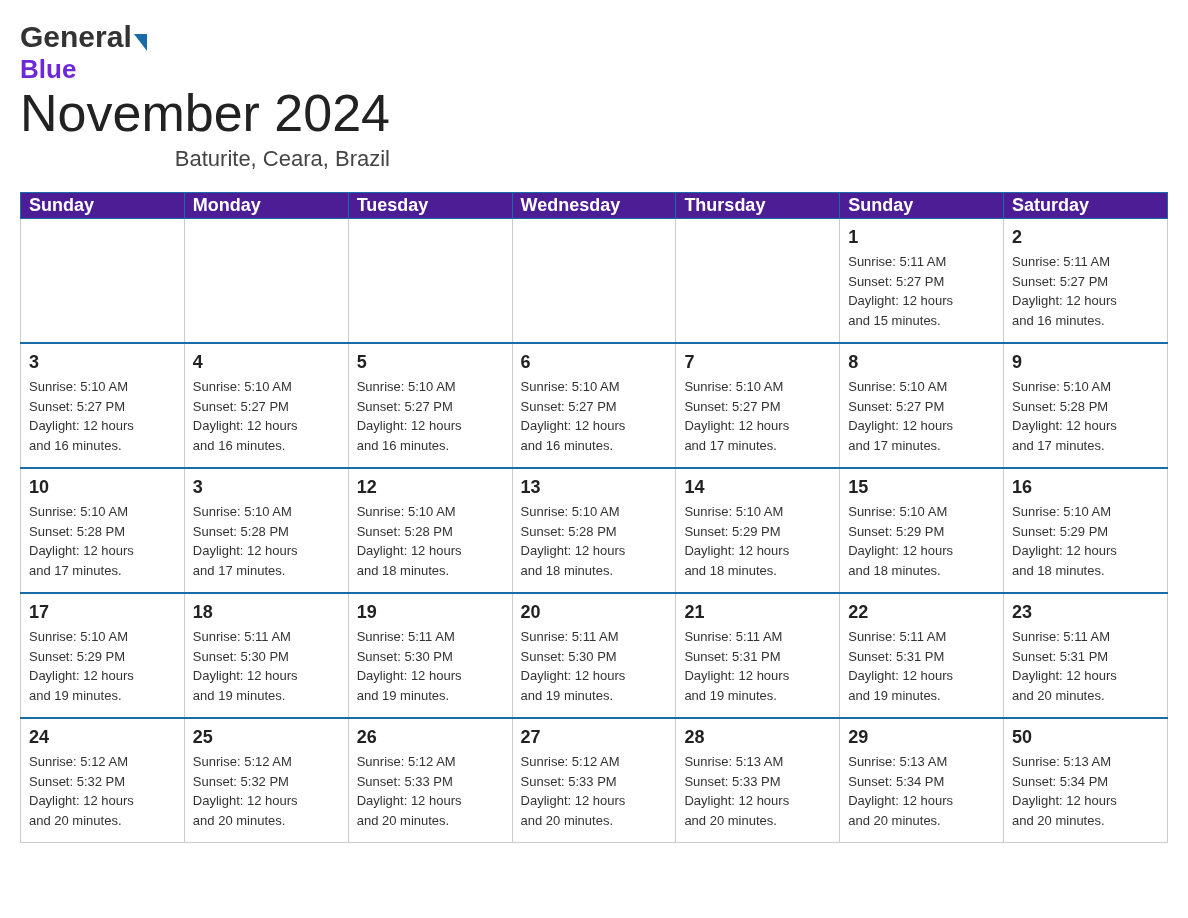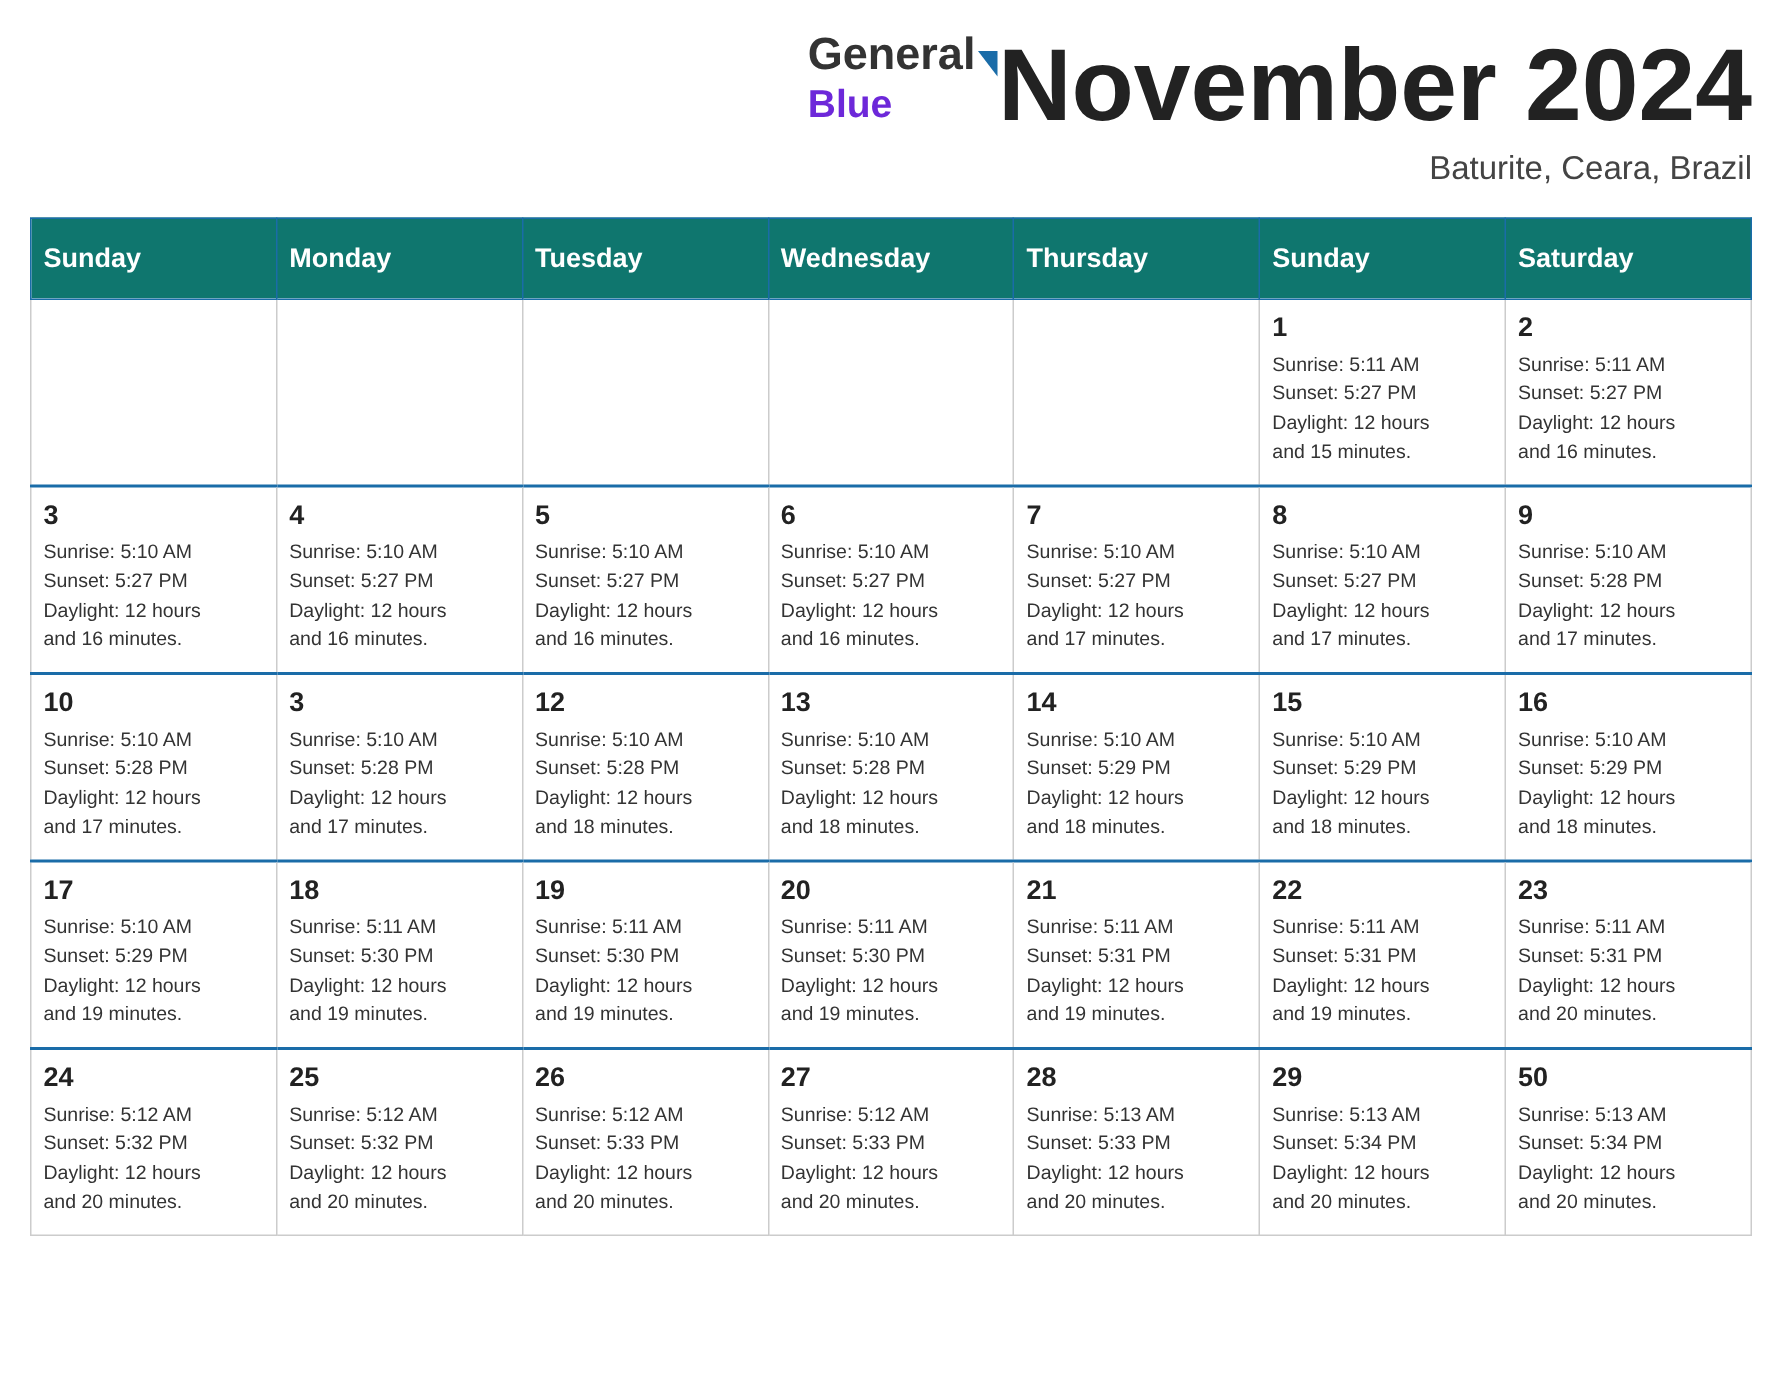--- a/index.html
+++ b/index.html
@@ -8,51 +8,52 @@
       background: #fff;
       padding: 20px;
       width: 1188px;
       min-height: 918px;
     }
     .header {
       display: flex;
       justify-content: flex-end;
       align-items: flex-start;
       margin-bottom: 20px;
+      flex-direction: column;
     }
     .logo {
       display: flex;
       flex-direction: column;
       align-items: flex-start;
     }
     .title-block {
       text-align: right;
     }
     .month-title {
-      font-size: 68px;
-      font-weight: bold;
+      font-size: 52px;
+      font-weight: normal;
       color: #222;
       line-height: 1.1;
     }
     .subtitle {
       font-size: 22px;
       color: #444;
       margin-top: 4px;
     }
     .calendar {
       width: 100%;
       border-collapse: collapse;
       border: 1px solid #aaa;
     }
     .calendar th {
-      background-color: #0f766e;
+      background-color: #4c1d95;
       color: #fff;
       font-size: 18px;
       font-weight: bold;
-      padding: 16px 8px;
+      padding: 2px 8px;
       text-align: left;
       border: 1px solid #1a6ca8;
     }
     .calendar td {
       vertical-align: top;
       padding: 8px 8px 12px 8px;
       border: 1px solid #ccc;
       width: calc(100% / 7);
       min-height: 100px;
       background: #fff;

